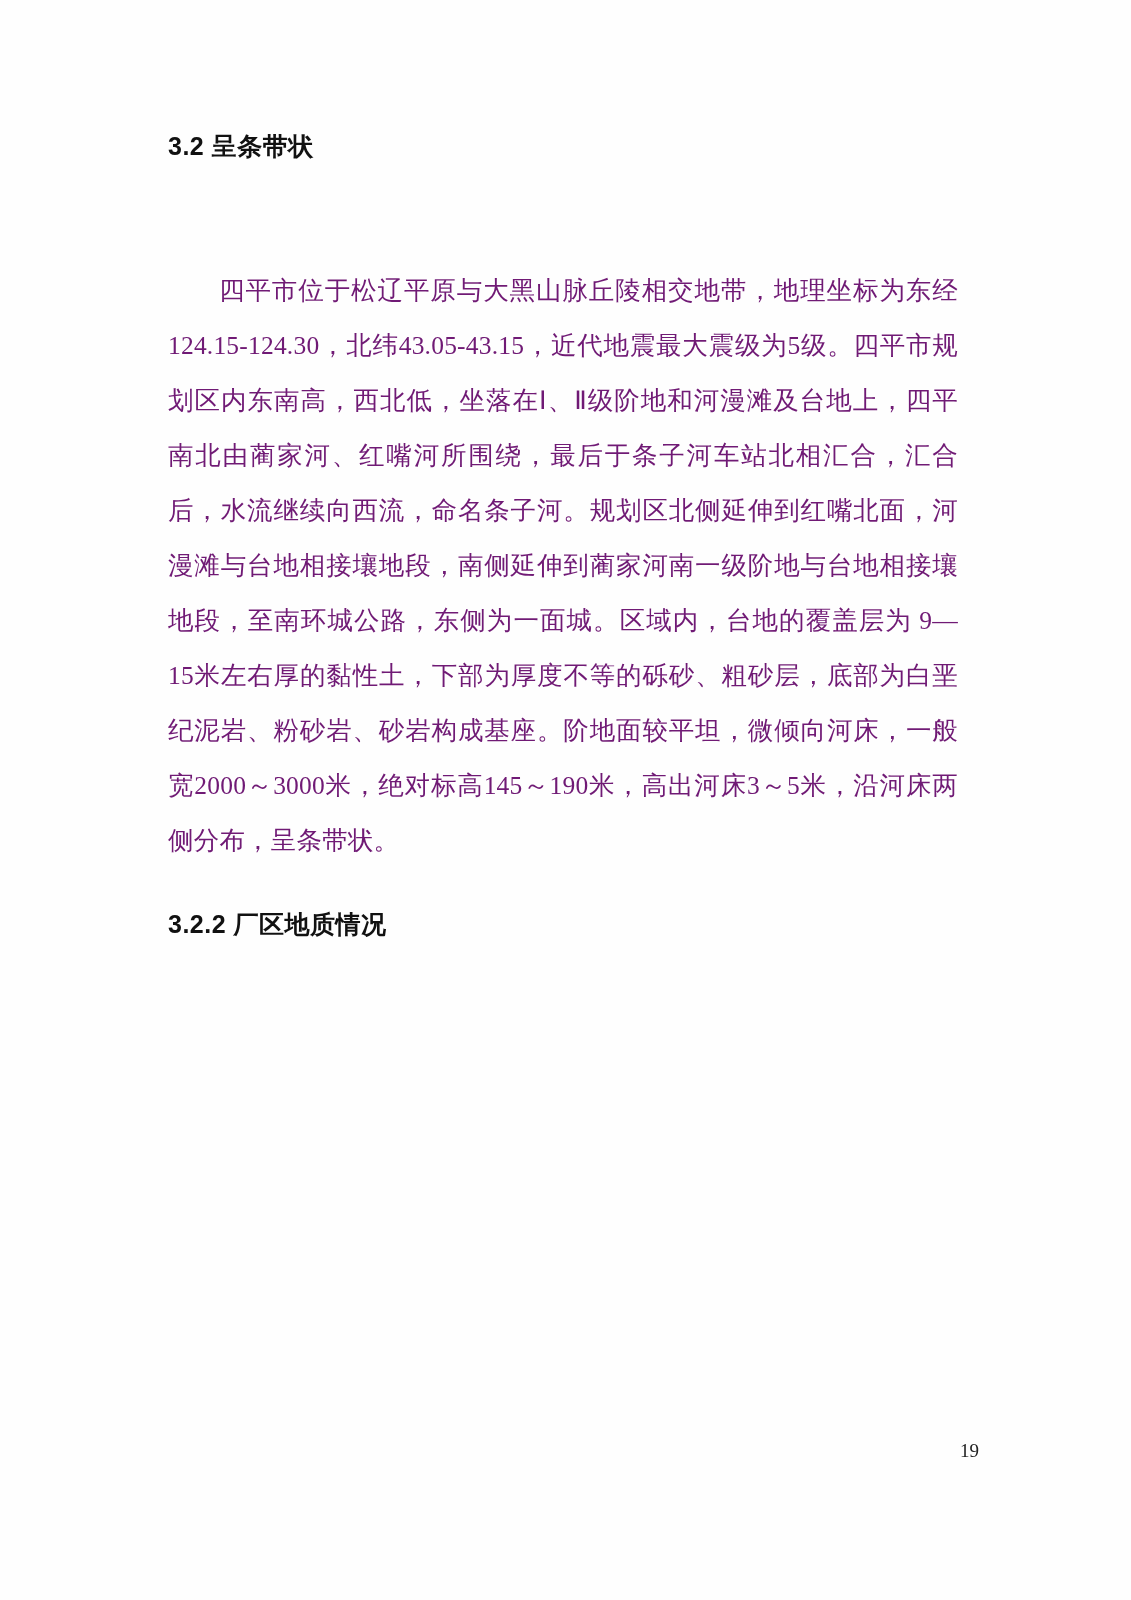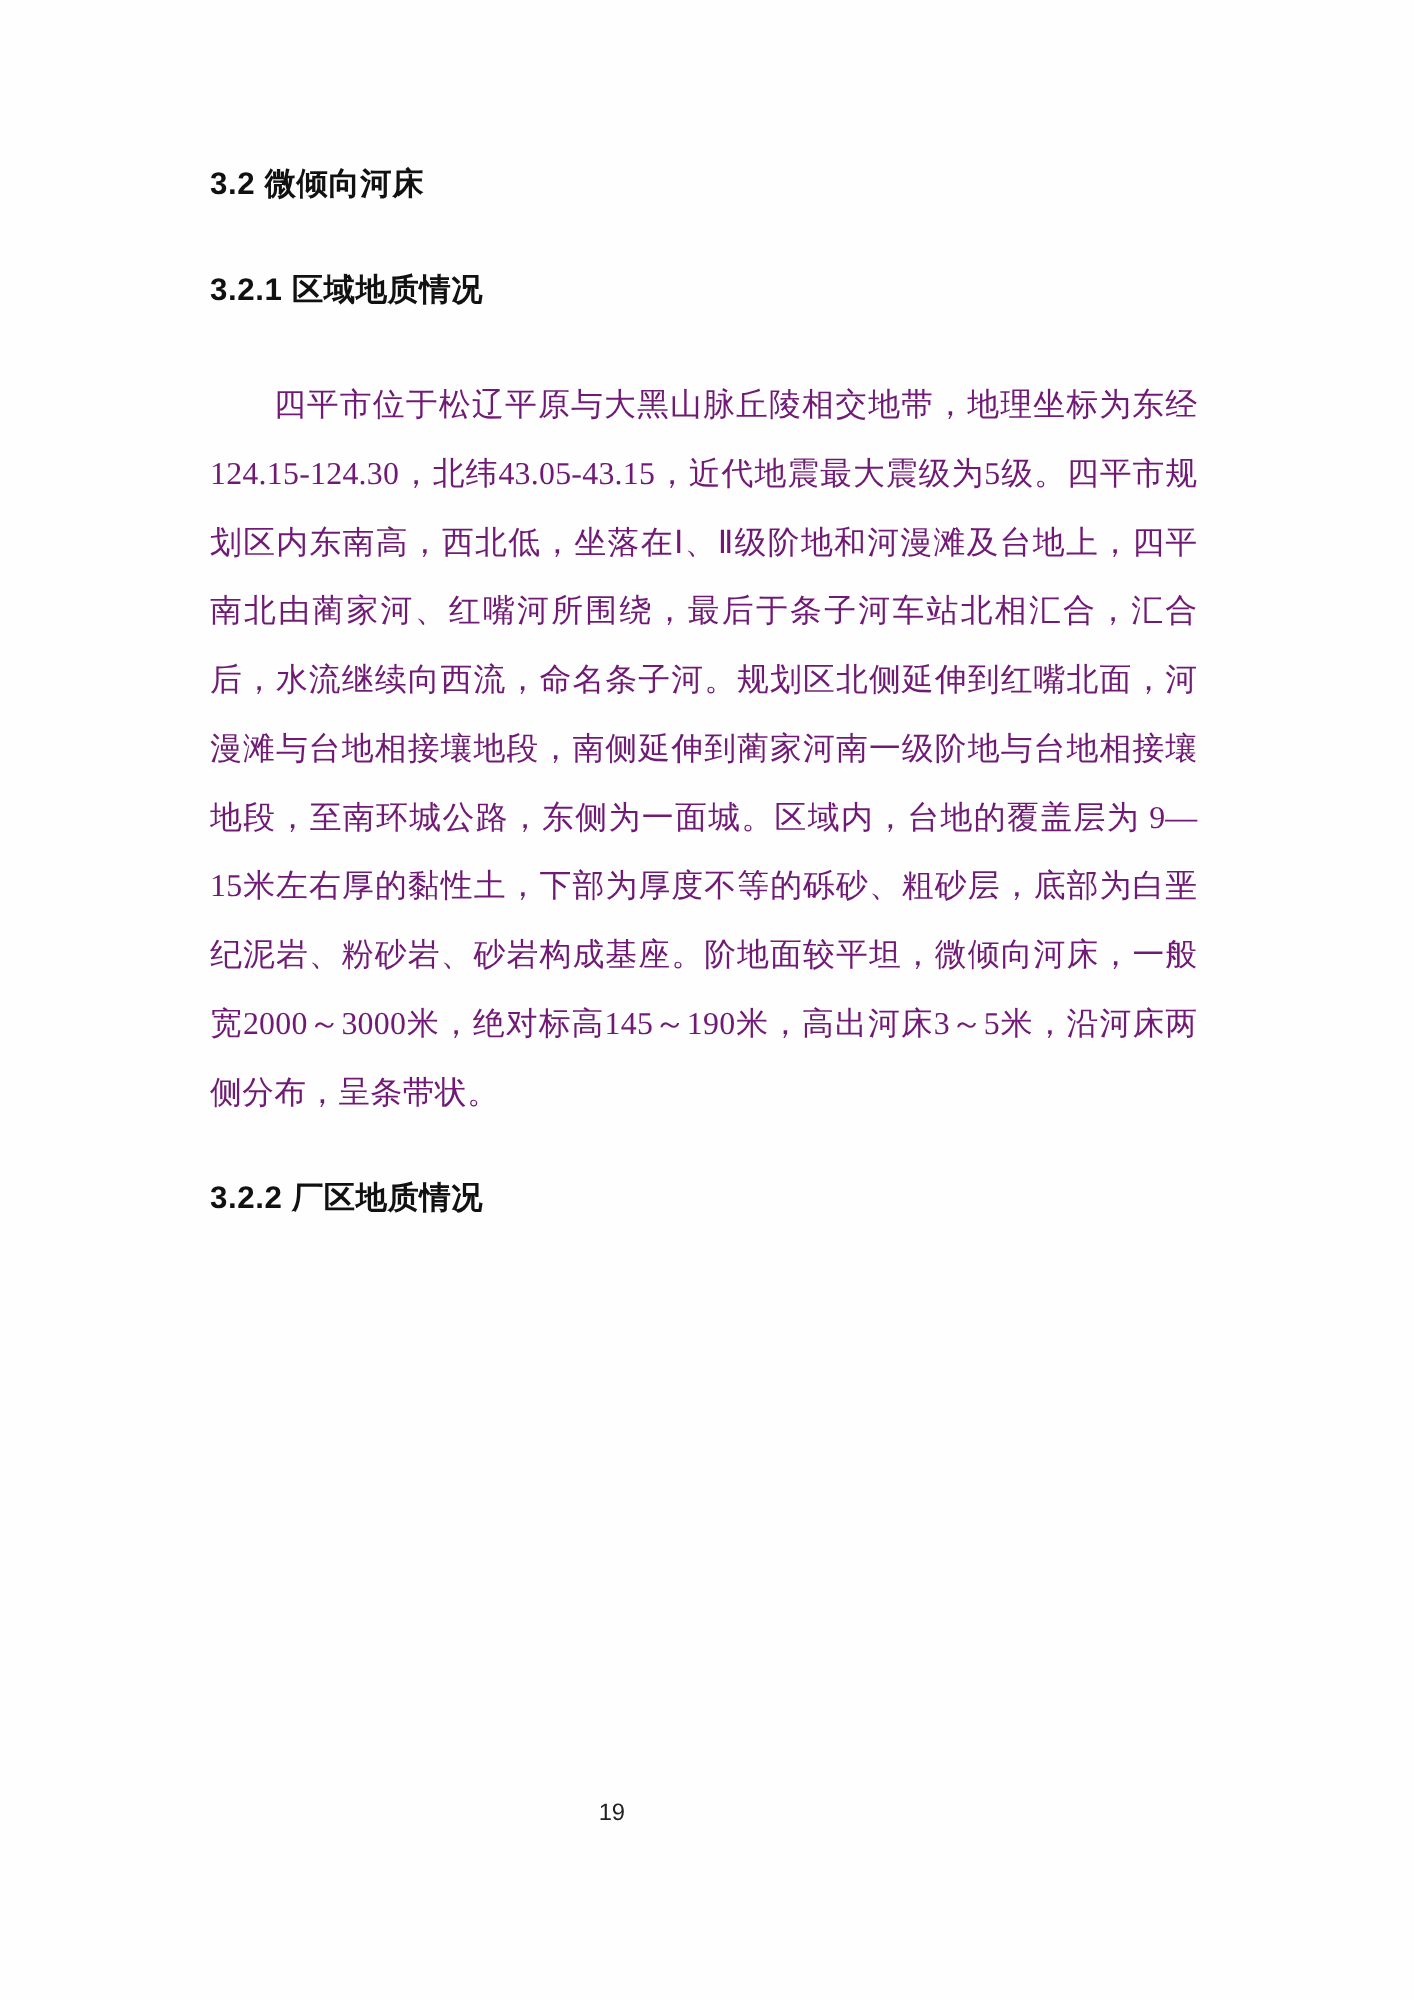--- a/index.html
+++ b/index.html
@@ -68,44 +68,40 @@
   }
   sup {
     font-size: 0.62em;
     vertical-align: 0.42em;
   }
   .footer {
     position: absolute;
     left: 0;
     top: 1440px;
     width: 979px;
-    text-align: center;
-    font-family: Liberation Sans, sans-serif;
+    text-align: right;
+    font-family: Liberation Serif, serif;
     font-size: 19px;
     color: #222;
   }
   .block-spacer-sm { height: 22px; }
 </style>
 </head>
 <body>
 
 <div class="page">
   <div class="content">
 
     <div class="h2">
       <span class="sec-num">3.2</span>
-      <span>微倾向河床</span>
+      <span>呈条带状</span>
     </div>
 
     <div class="gap-after-h2"></div>
 
-    <div class="h3">
-      <span class="sec-num">3.2.1</span>
-      <span>区域地质情况</span>
-    </div>
 
     <div class="gap-after-h3"></div>
 
     <p class="para indent">四平市位于松辽平原与大黑山脉丘陵相交地带，地理坐标为东经124.15-124.30，北纬43.05-43.15，近代地震最大震级为5级。四平市规划区内东南高，西北低，坐落在Ⅰ、Ⅱ级阶地和河漫滩及台地上，四平南北由蔺家河、红嘴河所围绕，最后于条子河车站北相汇合，汇合后，水流继续向西流，命名条子河。规划区北侧延伸到红嘴北面，河漫滩与台地相接壤地段，南侧延伸到蔺家河南一级阶地与台地相接壤地段，至南环城公路，东侧为一面城。区域内，台地的覆盖层为 9—15米左右厚的黏性土，下部为厚度不等的砾砂、粗砂层，底部为白垩纪泥岩、粉砂岩、砂岩构成基座。阶地面较平坦，微倾向河床，一般宽2000～3000米，绝对标高145～190米，高出河床3～5米，沿河床两侧分布，呈条带状。</p>
 
     <div class="gap-para"></div>
 
     <div class="h3">
       <span class="sec-num">3.2.2</span>
       <span>厂区地质情况</span>

